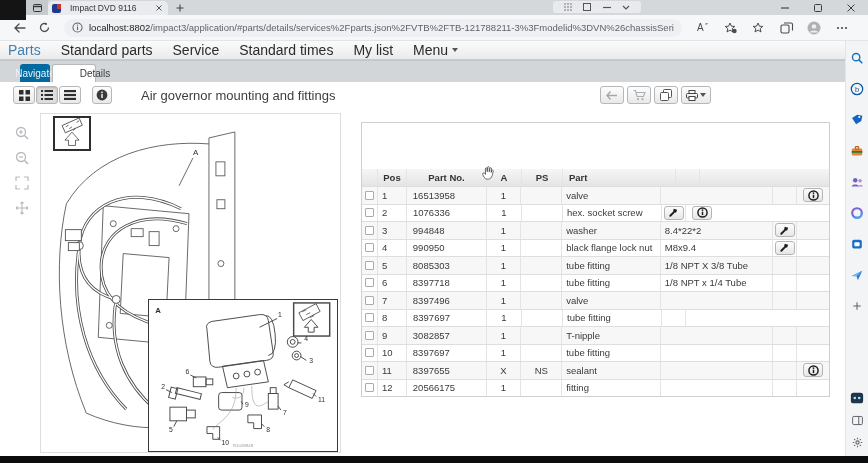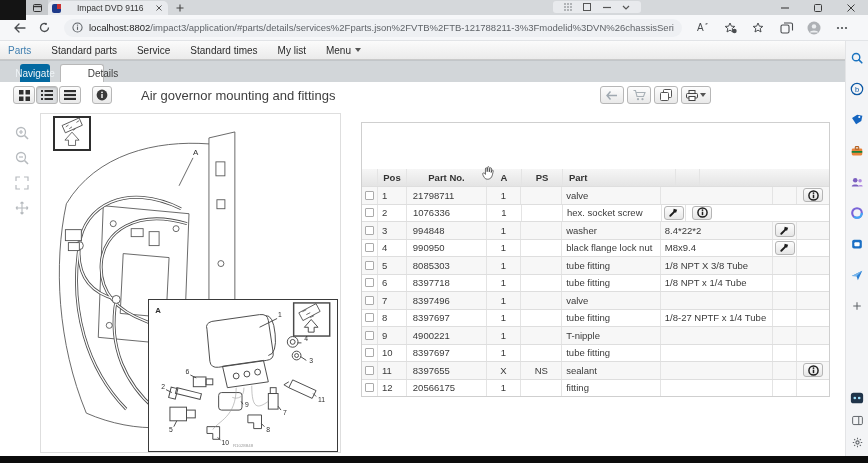--- a/index.html
+++ b/index.html
@@ -5,51 +5,51 @@
   * { box-sizing: border-box; margin: 0; padding: 0; }
   html,body { width:868px; height:463px; overflow:hidden; }
   body { font-family:"Liberation Sans", sans-serif; background:#fff; }
   .screen { position:relative; width:868px; height:463px; background:#fff; overflow:hidden; }
 
   
   .titlebar { position:absolute; left:0; top:0; width:868px; height:15px; background:#d5d8db; }
   .corner-black { position:absolute; left:0; top:0; width:26px; height:20px; background:#141414; z-index:5; }
   .tab-actions { position:absolute; left:26px; top:0; width:22px; height:15px; background:#c7cacd; display:flex; align-items:center; justify-content:center; }
   .browser-tab { position:absolute; left:48px; top:1px; width:120px; height:14px; background:#e9ebee; border-radius:5px 5px 0 0; display:flex; align-items:center; padding:0 4px; font-size:8.5px; color:#333; }
-  .browser-tab .ttl { flex:1; overflow:hidden; white-space:nowrap; margin-left:16px; }
+  .browser-tab .ttl { flex:1; overflow:hidden; white-space:nowrap; margin-left:9px; }
   .favicon { width:9px; height:9px; border-radius:2px; background:#1e3a8a; position:relative; flex:0 0 9px; }
   .favicon:after { content:""; position:absolute; right:0; top:0; width:4px; height:5px; background:#c33; }
   .tab-close svg, .new-tab svg { display:block; }
   .tab-close { width:10px; height:10px; display:flex; align-items:center; justify-content:center; }
   .new-tab { position:absolute; left:173px; top:2px; width:14px; height:12px; display:flex; align-items:center; justify-content:center; }
   .share-pill { position:absolute; left:553px; top:1px; width:88px; height:12px; background:#e8eaed; border-radius:3px; display:flex; align-items:center; justify-content:space-evenly; }
   .win-controls { position:absolute; right:0; top:0; width:100px; height:15px; display:flex; }
   .win-btn { flex:1; display:flex; align-items:center; justify-content:center; height:15px; }
 
   
   .addressbar { position:absolute; left:0; top:15px; width:868px; height:26px; background:#f6f7f9; border-bottom:1px solid #e2e4e7; display:flex; align-items:center; }
   .nav-icon-btn { width:24px; height:20px; display:flex; align-items:center; justify-content:center; flex:0 0 auto; }
   .url-pill { height:18px; width:618px; margin-left:8px; background:#eef0f3; border-radius:9px; display:flex; align-items:center; padding:0 8px; overflow:hidden; }
   .url-text { font-size:9.5px; white-space:nowrap; overflow:hidden; }
   .url-domain { color:#1b1b1b; }
   .url-path { color:#5f6368; }
   .addr-right { display:flex; align-items:center; margin-left:6px; }
   .addr-right .nav-icon-btn { width:28px; }
 
   
-  .appnav { position:absolute; left:0; top:41px; width:845px; height:19px; background:linear-gradient(#fbfbfb,#ebebeb); border-bottom:1px solid #c9c9c9; display:flex; align-items:center; font-size:10px; }
+  .appnav { position:absolute; left:0; top:41px; width:845px; height:19px; background:linear-gradient(#fbfbfb,#ebebeb); border-bottom:1px solid #c9c9c9; display:flex; align-items:center; font-size:14px; }
   .nav-item { padding:0 10px; color:#2b2b2b; display:flex; align-items:center; }
   .nav-item.active { color:#4380b0; padding-left:8px; }
   .caret { width:0; height:0; border-left:3.5px solid transparent; border-right:3.5px solid transparent; border-top:4px solid #555; margin-left:4px; }
 
   
   .tabstrip { position:absolute; left:0; top:60px; width:845px; height:22px; background:#d2d6d9; border-top:1px solid #c2c6c9; }
   .subtab { position:absolute; bottom:0; height:18px; border-radius:3px 3px 0 0; font-size:10px; display:flex; align-items:center; justify-content:center; }
   .subtab.navigate { left:20px; width:30px; background:#0369a1; color:#eef3f6; }
-  .subtab.details { left:60px; width:36px; background:#fff; color:#3c3c3c; border:1px solid #b8b8b8; border-bottom:none; z-index:2;padding-left:42px; }
+  .subtab.details { left:52px; width:36px; background:#fff; color:#3c3c3c; border:1px solid #b8b8b8; border-bottom:none; z-index:2;padding-left:42px; }
 
   
   .app-toolbar { position:absolute; left:0; top:82px; width:845px; height:26px; background:#fff; display:flex; align-items:center; }
   .tb-btn { width:22px; height:18px; border:1px solid #b7b7b7; border-radius:3px; background:linear-gradient(#fdfdfd,#e9e9e9); display:flex; align-items:center; justify-content:center; margin-right:1px; }
   .tb-btn.pressed { background:#dcdee0; box-shadow:inset 0 1px 2px rgba(0,0,0,.18); }
   .page-title { font-size:13px; color:#3e3e3e; margin-left:28px; }
   .tb-right { position:absolute; right:133px; top:4px; display:flex; }
   .tb-right .tb-btn { margin-left:2px; width:24px; }
 
   
@@ -473,21 +473,21 @@
           <div class="pt-cell c-ps">PS</div>
           <div class="pt-cell c-notes">Part</div>
           <div class="pt-cell c-tool"></div>
           <div class="pt-cell c-info"></div>
         </div>
         <div class="pt-row">
           <div class="pt-cell c-check">
             <span class="cb"></span>
           </div>
           <div class="pt-cell c-pos">1</div>
-          <div class="pt-cell c-part">21798711</div>
+          <div class="pt-cell c-part">16513958</div>
           <div class="pt-cell c-a">1</div>
           <div class="pt-cell c-ps"></div>
           <div class="pt-cell c-desc">valve</div>
           <div class="pt-cell c-notes"></div>
           <div class="pt-cell c-tool"></div>
           <div class="pt-cell c-info">
             <button class="mini">
               <svg width="11" height="11" viewBox="0 0 12 12">
                 <circle cx="6" cy="6" r="5" fill="none" stroke="#1d1d1d" stroke-width="1.6"></circle>
                 <rect x="5.2" y="5.1" width="1.6" height="3.8" fill="#1d1d1d"></rect>
@@ -604,30 +604,29 @@
         </div>
         <div class="pt-row">
           <div class="pt-cell c-check">
             <span class="cb"></span>
           </div>
           <div class="pt-cell c-pos">8</div>
           <div class="pt-cell c-part">8397697</div>
           <div class="pt-cell c-a">1</div>
           <div class="pt-cell c-ps"></div>
           <div class="pt-cell c-desc">tube fitting</div>
-          <div class="pt-cell c-notes">1/8-27 NPTF x 1/4 Tube</div>
           <div class="pt-cell c-tool"></div>
           <div class="pt-cell c-info"></div>
         </div>
         <div class="pt-row">
           <div class="pt-cell c-check">
             <span class="cb"></span>
           </div>
           <div class="pt-cell c-pos">9</div>
-          <div class="pt-cell c-part">4900221</div>
+          <div class="pt-cell c-part">3082857</div>
           <div class="pt-cell c-a">1</div>
           <div class="pt-cell c-ps"></div>
           <div class="pt-cell c-desc">T-nipple</div>
           <div class="pt-cell c-notes"></div>
           <div class="pt-cell c-tool"></div>
           <div class="pt-cell c-info"></div>
         </div>
         <div class="pt-row">
           <div class="pt-cell c-check">
             <span class="cb"></span>

